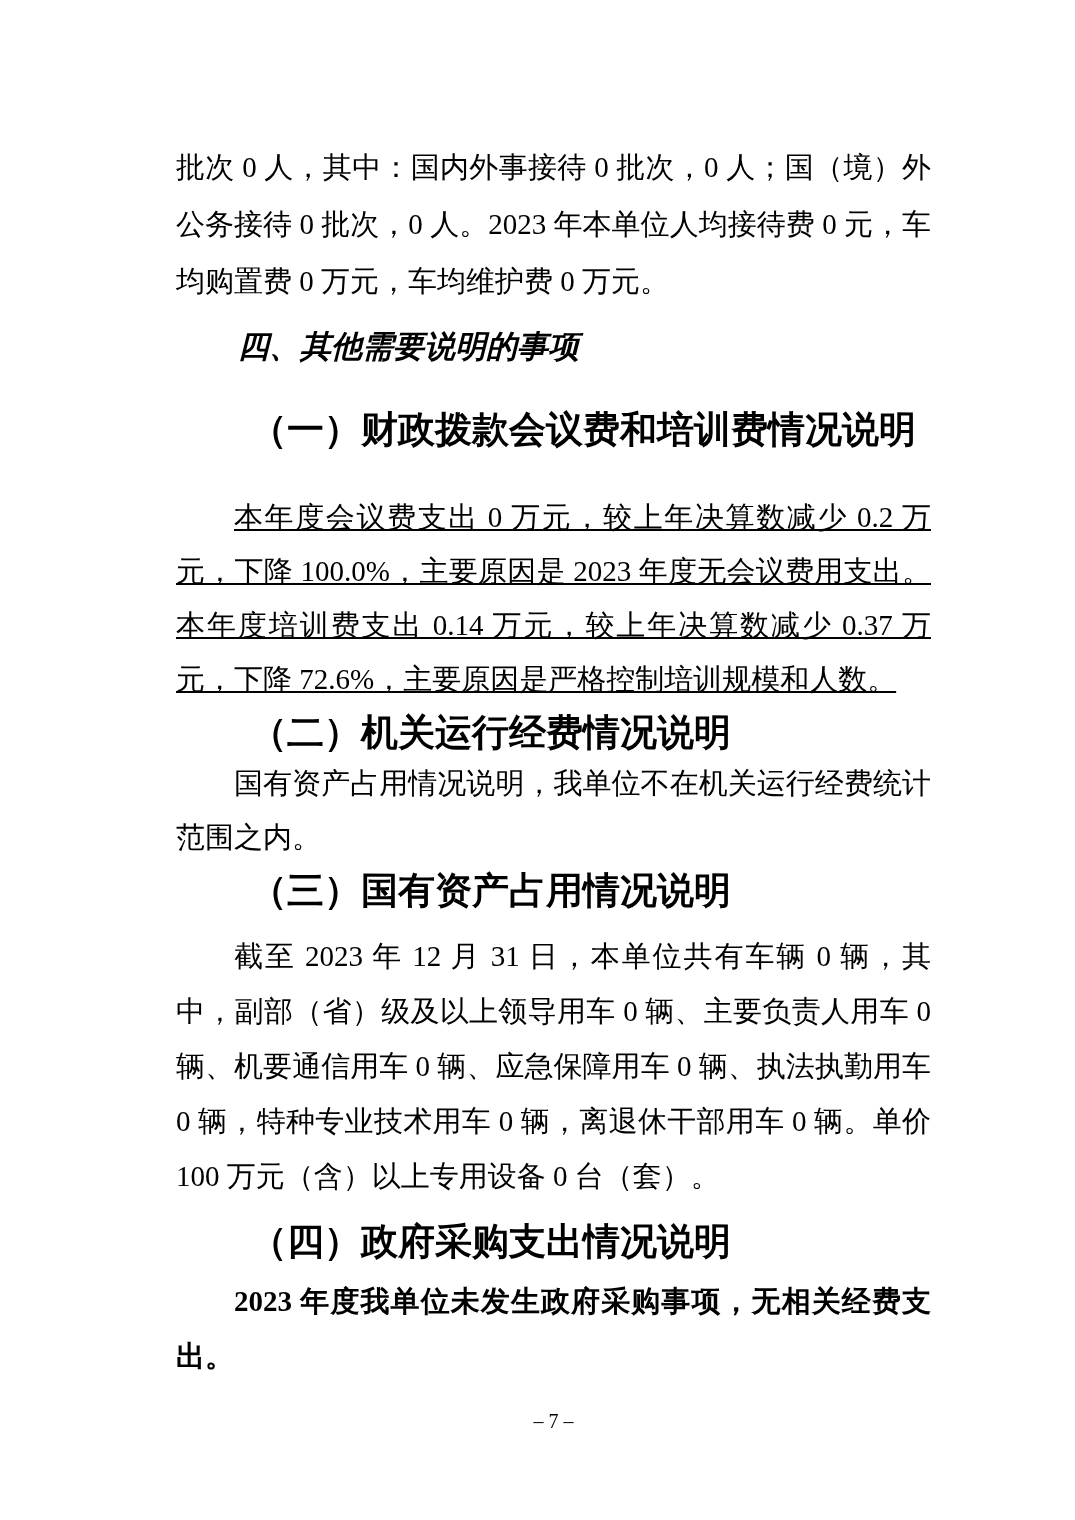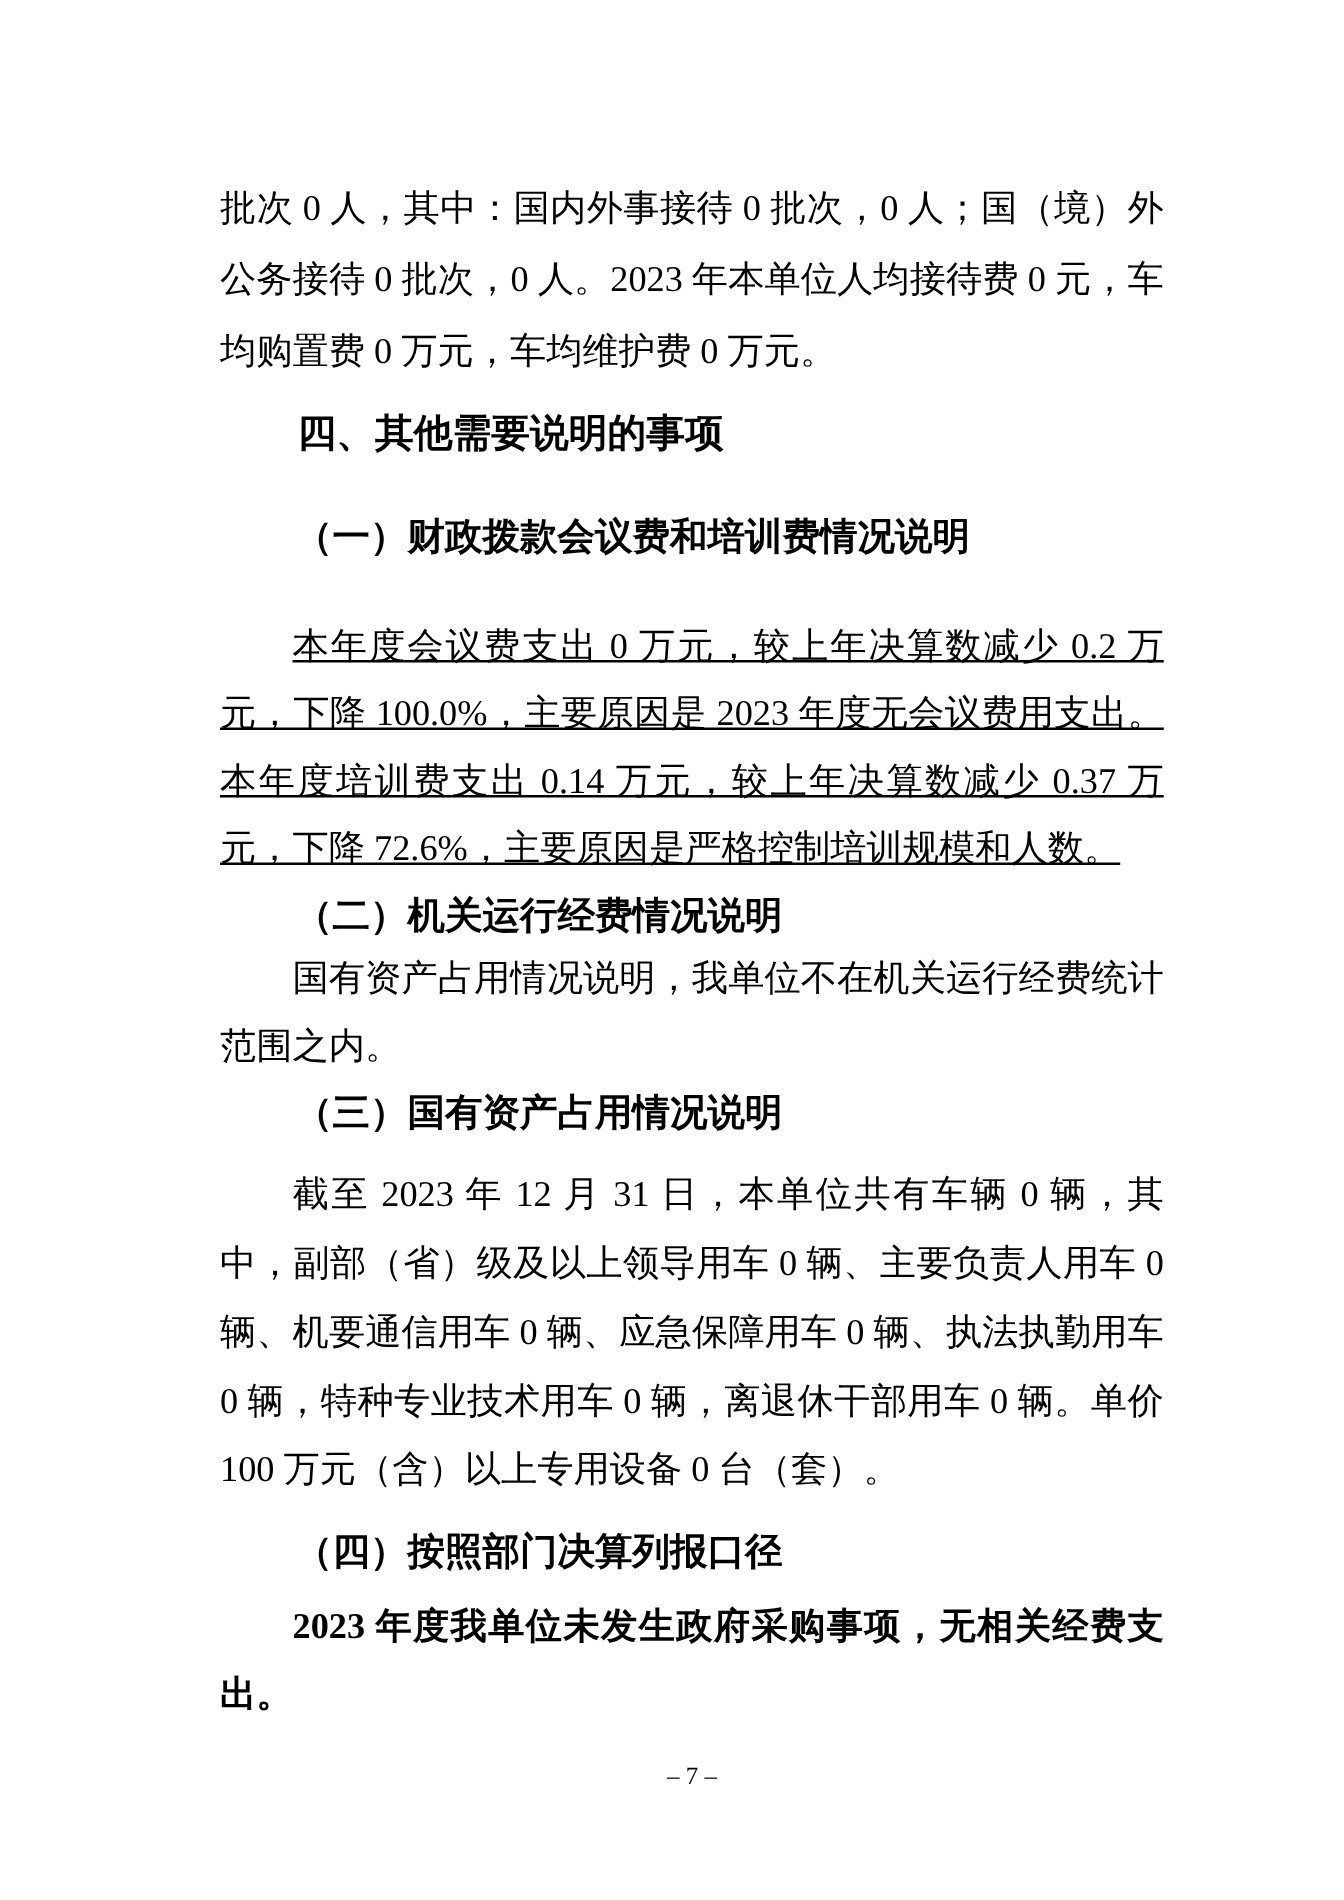--- a/index.html
+++ b/index.html
@@ -38,26 +38,27 @@
   }
   .para-body.lh55 { line-height: 55px; }
   
   .heading-major {
     font-family: "Liberation Sans", "DejaVu Sans", sans-serif;
     font-weight: bold;
     font-size: 31px;
     line-height: 55px;
     text-indent: 2em;
     margin: 9px 0 0 0;
+    font-style: italic;
   }
   
   .heading-sub {
     font-family: "Liberation Serif", "DejaVu Serif", serif;
     font-weight: bold;
-    font-size: 30px;
+    font-size: 37px;
     line-height: 55px;
     text-indent: 2em;
     margin: 0;
   }
   .heading-sub.first { margin-top: 28px; }
   .heading-sub.h54 { line-height: 54px; }
   #p-meeting { margin-top: 33px; text-decoration: underline; }
   #p-operating { margin-top: -4px; }
   #p-assets { margin-top: 11px; }
   #h-procurement { margin-top: 10px; }
@@ -84,19 +85,19 @@
   <p class="para-body" id="p-meeting">本年度会议费支出 0 万元，较上年决算数减少 0.2 万元，下降 100.0%，主要原因是 2023 年度无会议费用支出。本年度培训费支出 0.14 万元，较上年决算数减少 0.37 万元，下降 72.6%，主要原因是严格控制培训规模和人数。</p>
 
   <div class="heading-sub h54">（二）机关运行经费情况说明</div>
 
   <p class="para-body" id="p-operating">国有资产占用情况说明，我单位不在机关运行经费统计范围之内。</p>
 
   <div class="heading-sub h54">（三）国有资产占用情况说明</div>
 
   <p class="para-body lh55" id="p-assets">截至 2023 年 12 月 31 日，本单位共有车辆 0 辆，其中，副部（省）级及以上领导用车 0 辆、主要负责人用车 0 辆、机要通信用车 0 辆、应急保障用车 0 辆、执法执勤用车 0 辆，特种专业技术用车 0 辆，离退休干部用车 0 辆。单价 100 万元（含）以上专用设备 0 台（套）。</p>
 
-  <div class="heading-sub" id="h-procurement">（四）按照部门决算列报口径</div>
+  <div class="heading-sub" id="h-procurement">（四）政府采购支出情况说明</div>
 
   <p class="para-body lh55" id="p-procurement">2023 年度我单位未发生政府采购事项，无相关经费支出。</p>
 
   <div class="page-footer">– 7 –</div>
 
 </div>
 
 </body></html>

